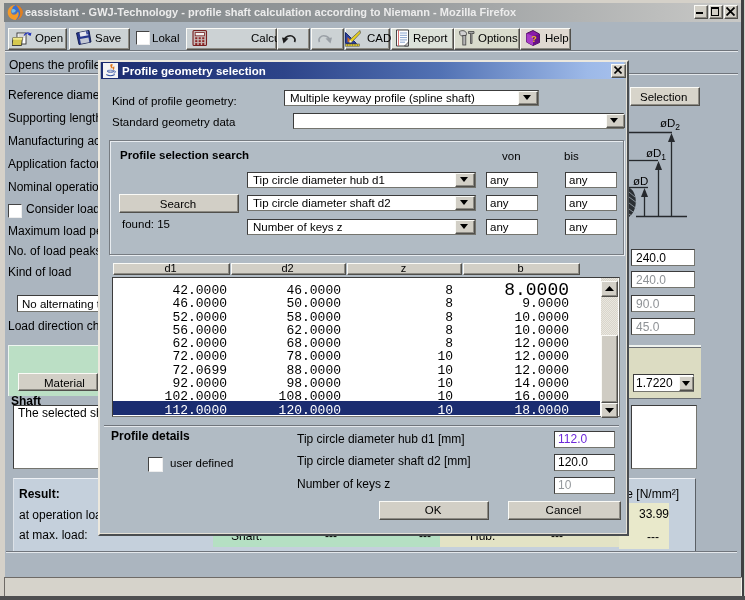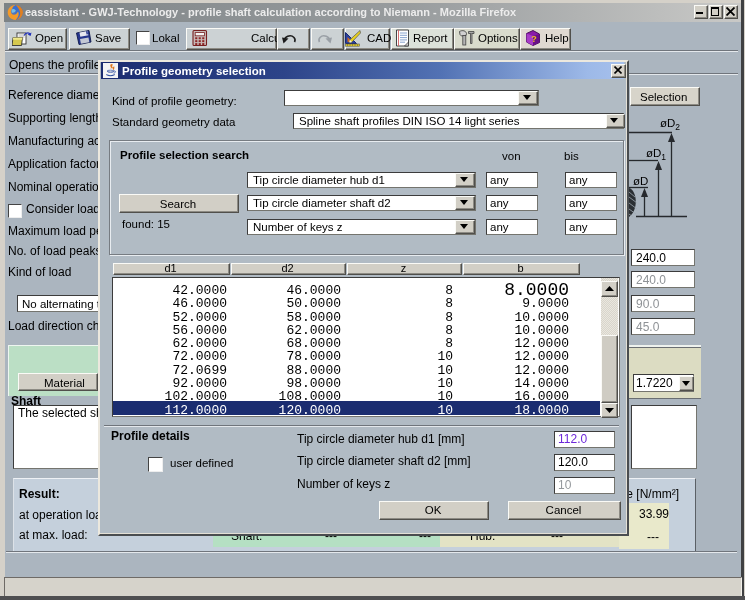--- a/index.html
+++ b/index.html
@@ -227,27 +227,27 @@
         <path d="M11 8 C13 7.5 13 10 10.5 10.2" fill="none" stroke="#3050a0" stroke-width="0.8"></path>
       </svg>
     </div>
     <div class="abs" style="left:22px;top:3px;font-size:11.5px;font-weight:bold;color:#fff;">Profile geometry selection</div>
     <div class="btn" style="left:511px;top:2px;width:13px;height:12px;background:#d6d2ca;"></div>
     <svg class="abs" style="left:514px;top:4px;" width="8" height="8" viewBox="0 0 8 8">
         <path d="M0.5 0.5 L7.5 7.5 M7.5 0.5 L0.5 7.5" stroke="#000" stroke-width="1.6"></path>
       </svg>
     <div class="lbl s11" style="left:12px;top:33px;">Kind of profile geometry:</div>
     <div class="field" style="left:184px;top:28px;width:253px;height:14px;"></div>
+    <div class="lbl s11" style="left:190px;top:30px;">Multiple keyway profile (spline shaft)</div>
     <div class="btn" style="left:418px;top:29px;width:18px;height:12px;"></div>
     <svg class="abs" style="left:423px;top:33px;" width="8" height="5" viewBox="0 0 8 5">
         <path d="M0 0 h8 l-4 5 Z" fill="#000"></path>
       </svg>
     <div class="lbl s11" style="left:12px;top:54px;">Standard geometry data</div>
     <div class="field" style="left:193px;top:51px;width:329px;height:14px;"></div>
-    <div class="lbl s11" style="left:199px;top:53px;">Spline shaft profiles DIN ISO 14 light series</div>
     <div class="btn" style="left:506px;top:52px;width:17px;height:12px;"></div>
     <svg class="abs" style="left:510px;top:56px;" width="8" height="5" viewBox="0 0 8 5">
         <path d="M0 0 h8 l-4 5 Z" fill="#000"></path>
       </svg>
     <div class="abs" style="left:9px;top:78px;width:513px;height:113px;border:1px solid #777c82;box-shadow:1px 1px 0 #e8ecf0 inset, 1px 1px 0 #e8ecf0;"></div>
     <div class="lbl s11" style="left:20px;top:87px;font-weight:bold;">Profile selection search</div>
     <div class="lbl s11" style="left:402px;top:88px;">von</div>
     <div class="lbl s11" style="left:464px;top:88px;">bis</div>
     <div class="field" style="left:147px;top:110px;width:227px;height:14px;"></div>
     <div class="lbl s11" style="left:153px;top:112px;">Tip circle diameter hub d1</div>

